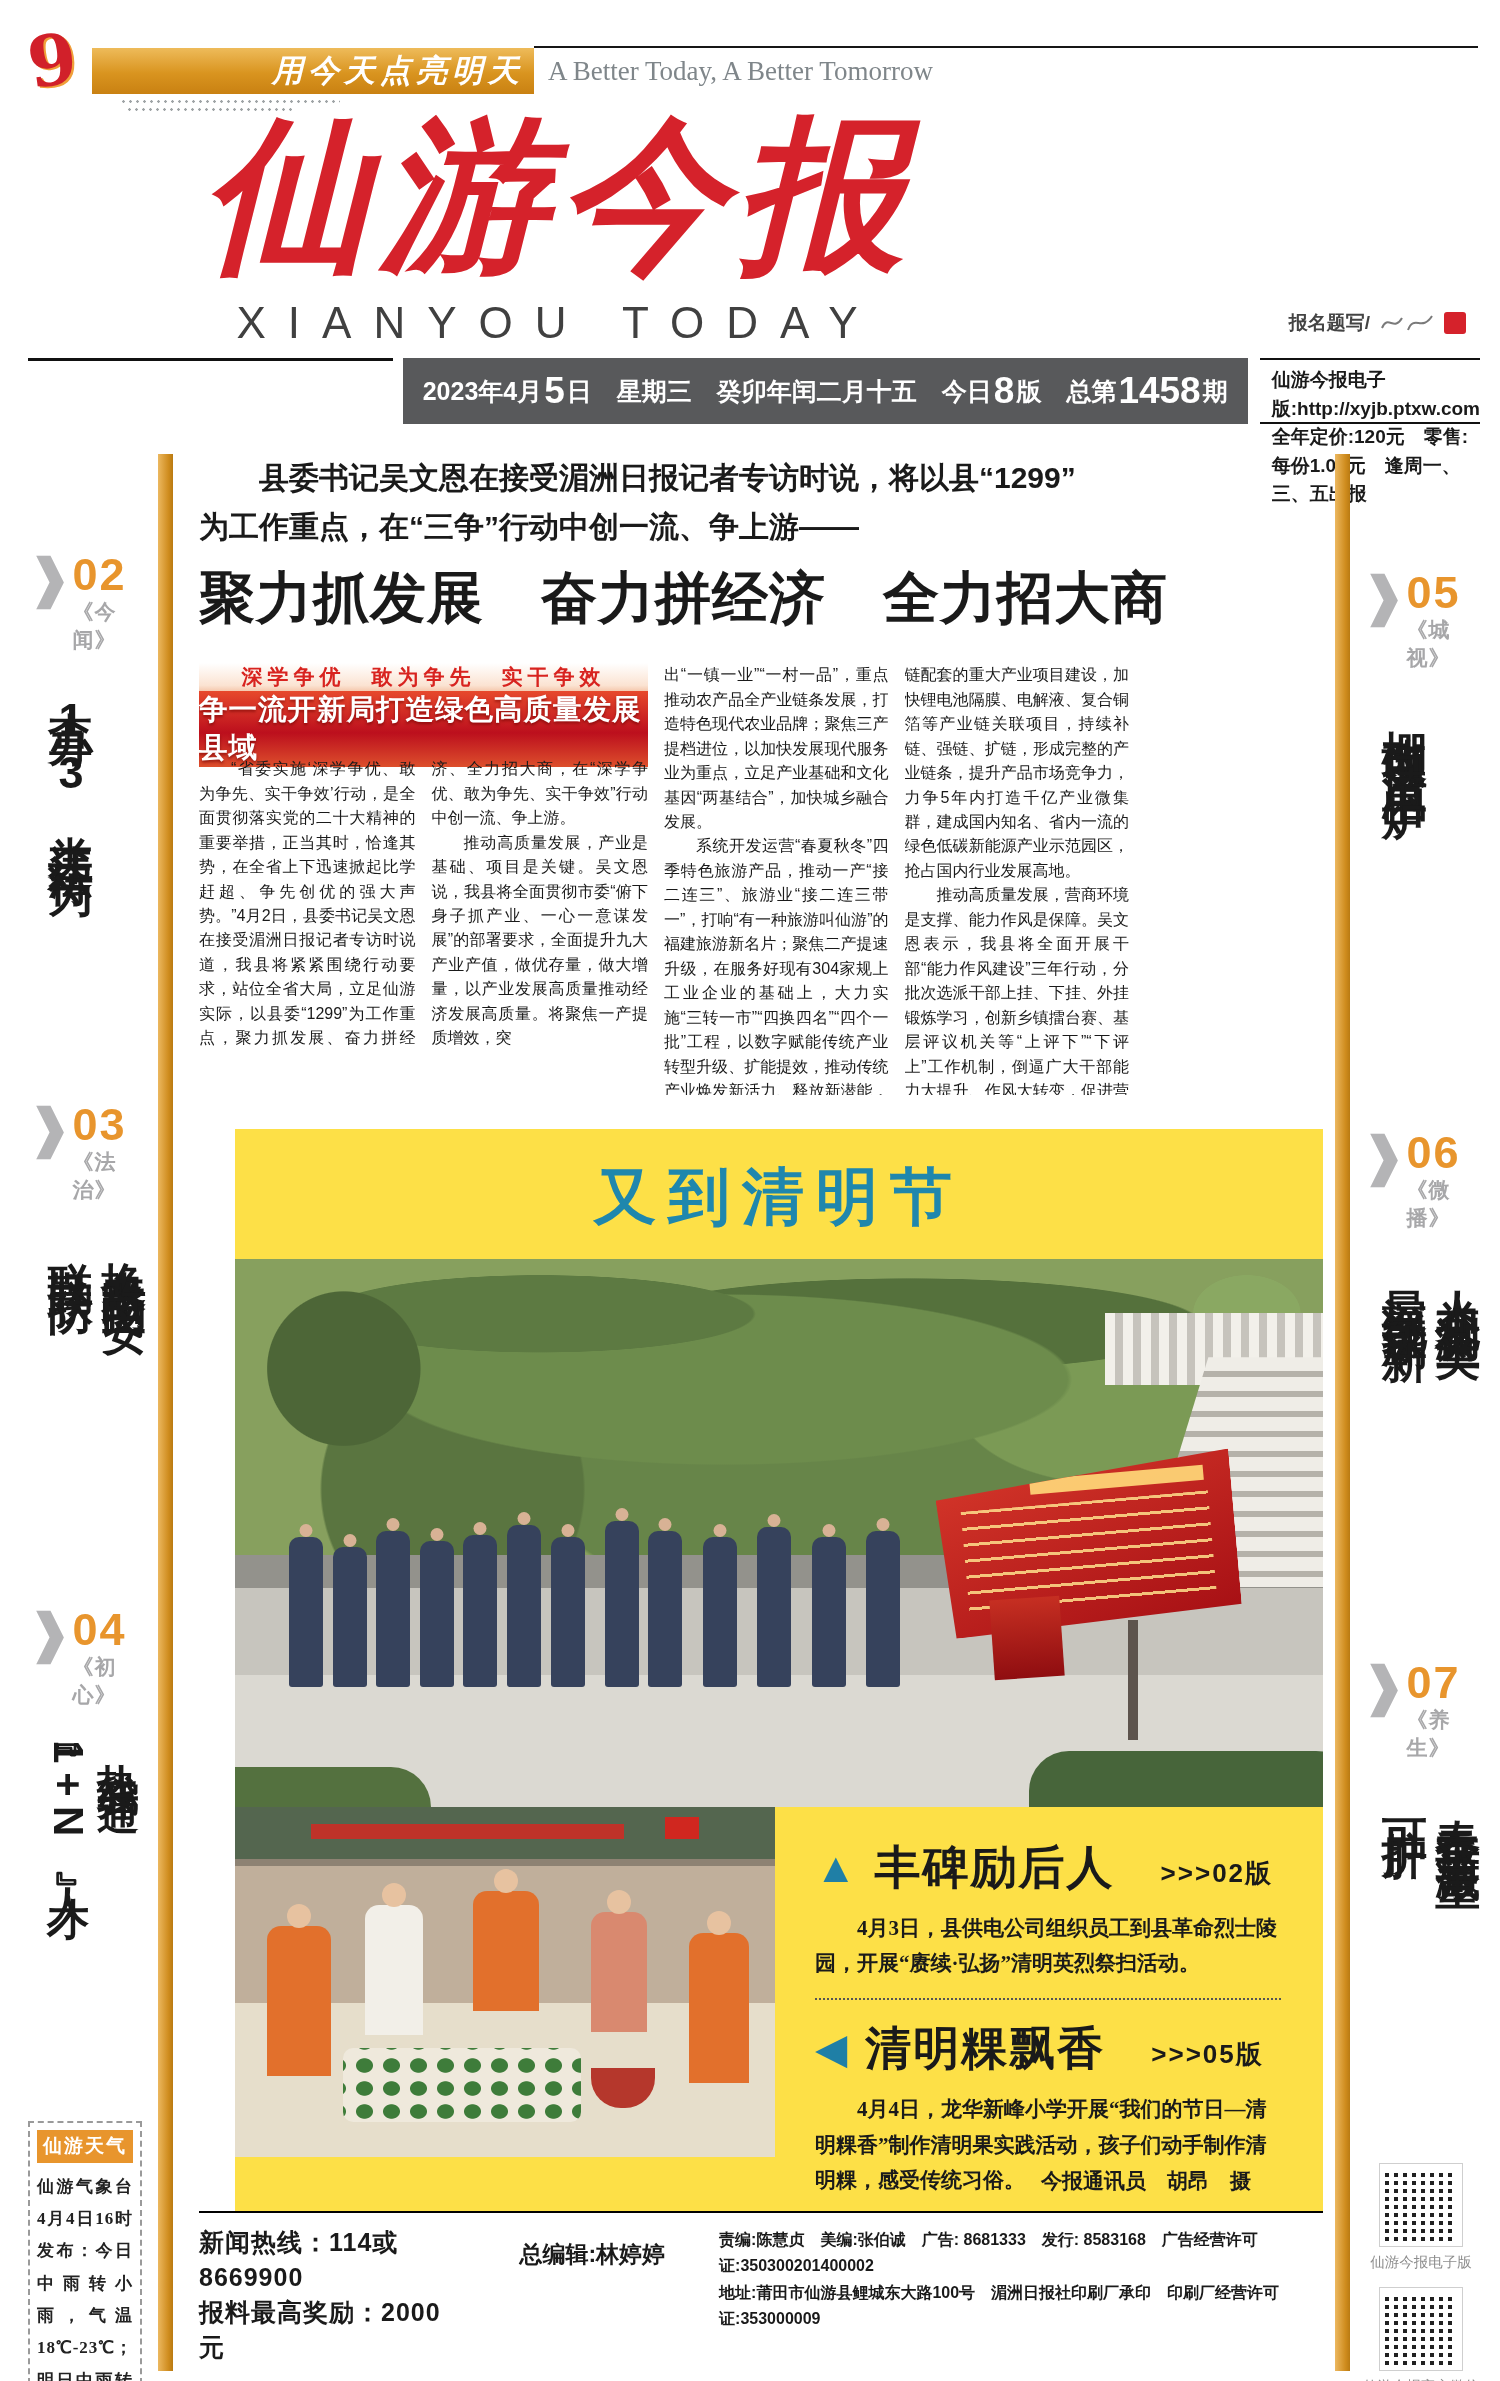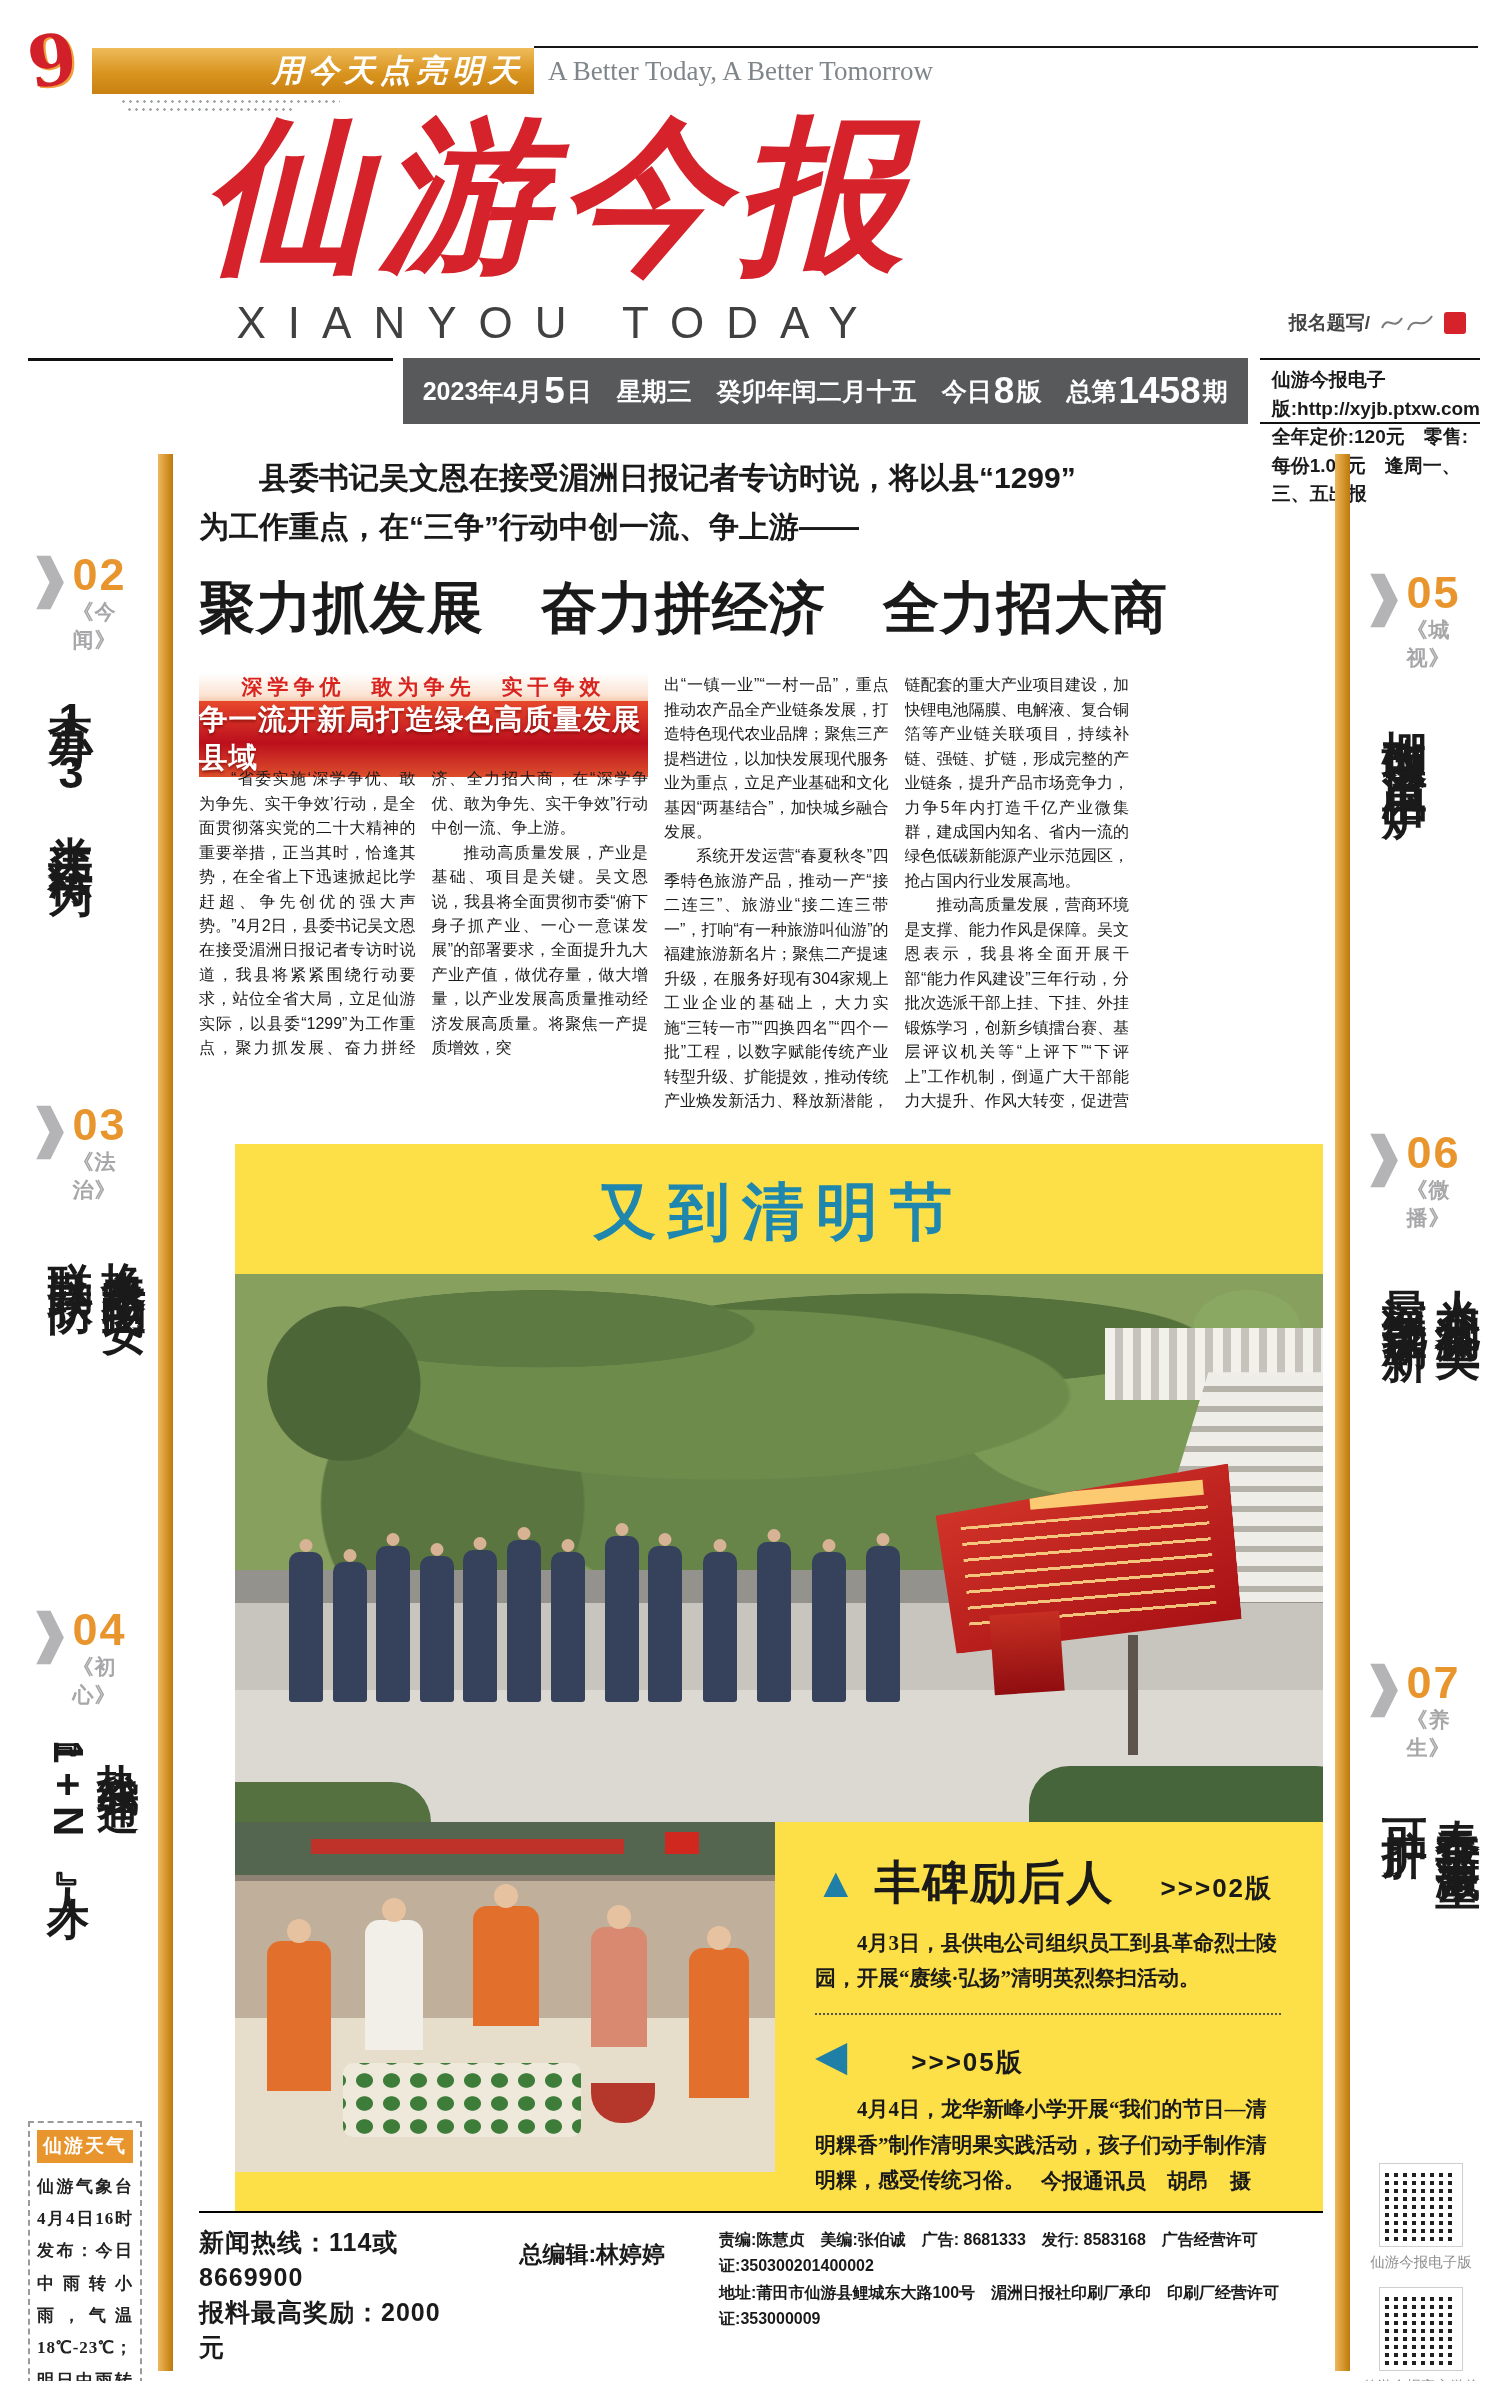--- a/index.html
+++ b/index.html
@@ -79,21 +79,21 @@
   .qr { width:82px; height:82px; border:5px solid #fff; outline:1px solid #cfcfcf;
         background-image:repeating-linear-gradient(0deg,#111 0 4px,#fff 4px 8px),
                          repeating-linear-gradient(90deg,#111 0 4px,#fff 4px 9px);
         background-blend-mode:screen; }
   .qr-label { font-size:14.5px; color:#8d8d8d; margin:7px 0 16px; text-align:center; }
 
   
   .main-col { flex:1; min-width:0; display:flex; flex-direction:column; padding-left:26px; }
   .intro { width:905px; font-size:30px; font-weight:700; line-height:1.62; }
   .intro .ind { text-indent:2em; }
-  .headline { margin-top:20px; font-size:56px; font-weight:900; letter-spacing:1px; white-space:nowrap; }
+  .headline { margin-top:10px; font-size:56px; font-weight:900; letter-spacing:1px; white-space:nowrap; }
 
   .article { margin-top:26px; width:930px; height:520px; display:flex; gap:16px; overflow:hidden; }
   .article p { font-size:16px; line-height:1.53; text-align:justify; }
   .ind2 { text-indent:2em; }
   .half { width:50%; display:flex; flex-direction:column; }
   .banner { flex:none; height:84px; display:flex; flex-direction:column; margin-bottom:10px; }
   .banner-top { height:32px; background:linear-gradient(180deg,#fff 0%,#fbe3d2 80%,#f5c9ae 100%);
                 color:#d8231f; font-weight:800; font-size:21px; text-align:center; letter-spacing:5px;
                 display:flex; align-items:flex-end; justify-content:center; }
   .banner-main { flex:1; background:linear-gradient(180deg,#e7492c 0%,#bc0f1d 55%,#dd4f2c 100%);
@@ -333,20 +333,21 @@
                 <span class="qm-arrow">▲</span>
                 <span class="qm-sec-title">丰碑励后人</span>
                 <span class="qm-pageref">&gt;&gt;&gt;02版</span>
               </div>
               <div class="qm-caption">4月3日，县供电公司组织员工到县革命烈士陵园，开展“赓续·弘扬”清明英烈祭扫活动。</div>
             </div>
             <div class="qm-divider"></div>
             <div>
               <div class="qm-sec-head">
                 <span class="qm-arrow">◀</span>
+                <span class="qm-sec-title">清明粿飘香</span>
                 <span class="qm-pageref">&gt;&gt;&gt;05版</span>
               </div>
               <div class="qm-caption">4月4日，龙华新峰小学开展“我们的节日—清明粿香”制作清明果实践活动，孩子们动手制作清明粿，感受传统习俗。</div>
               <div class="qm-credit">今报通讯员　胡昂　摄</div>
             </div>
           </div>
         </div>
       </div>
 
       <div class="footer">

